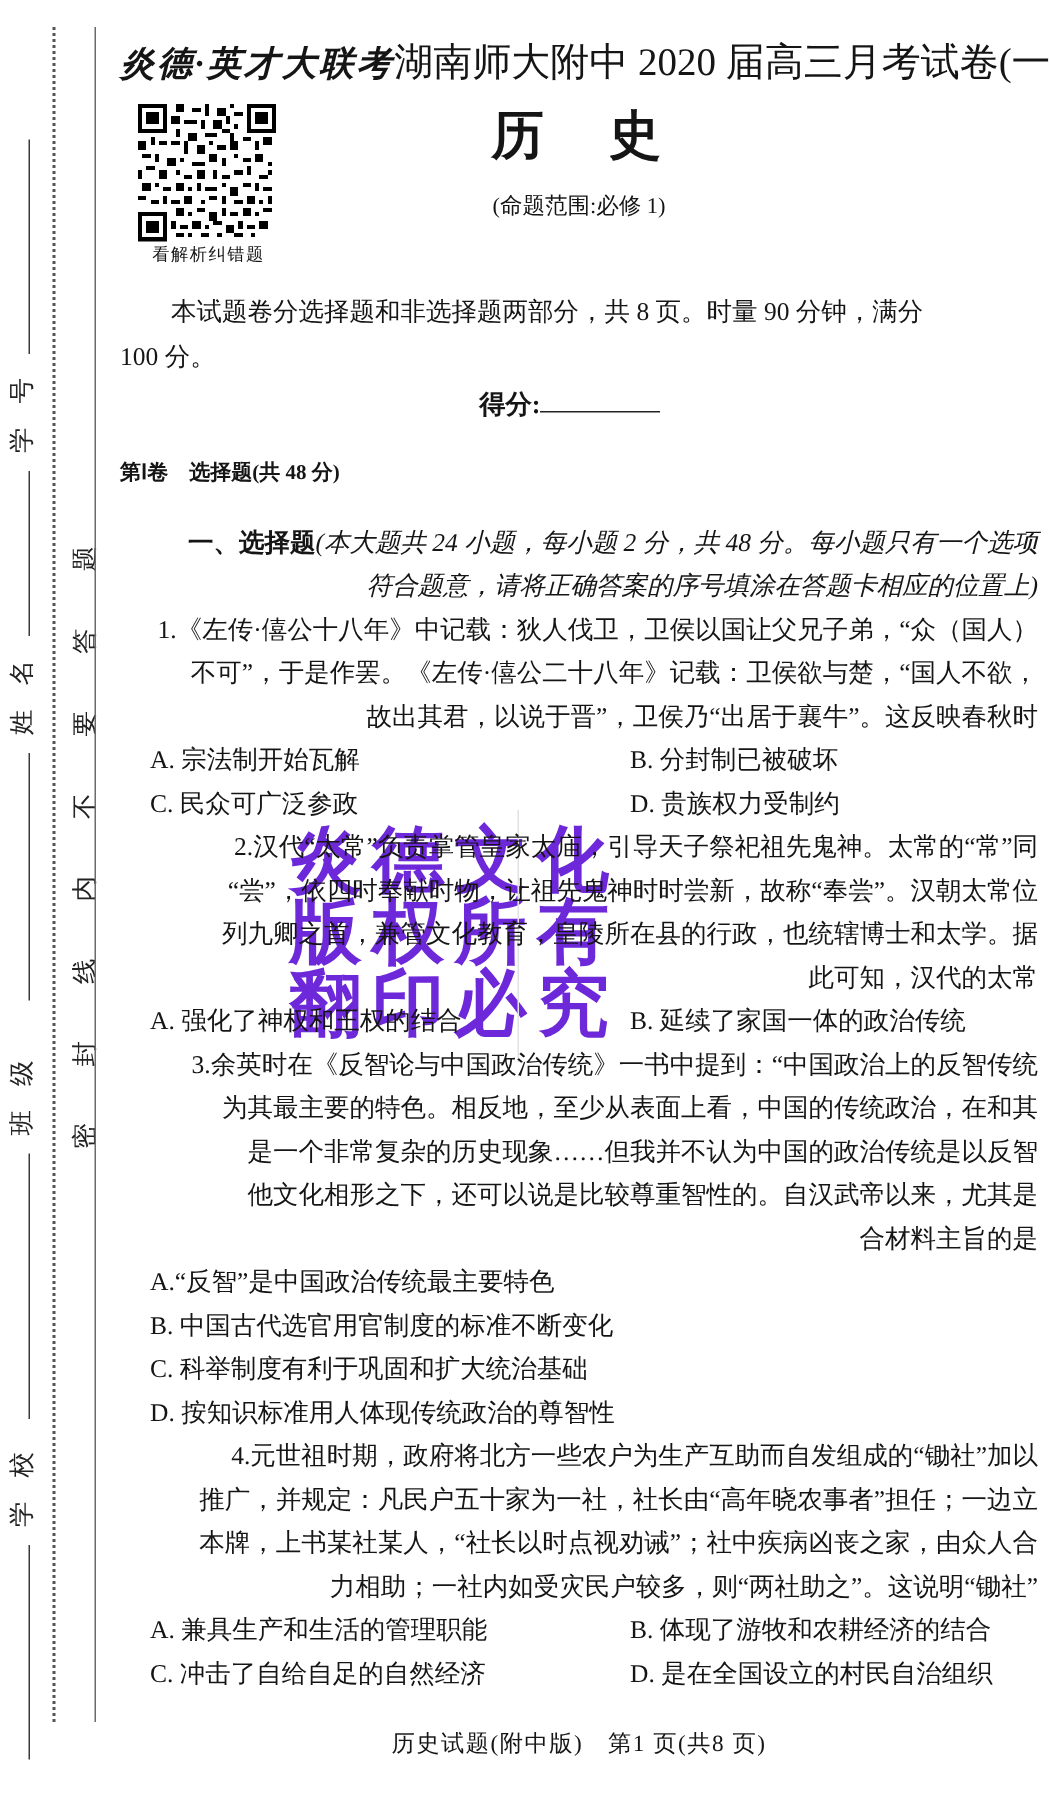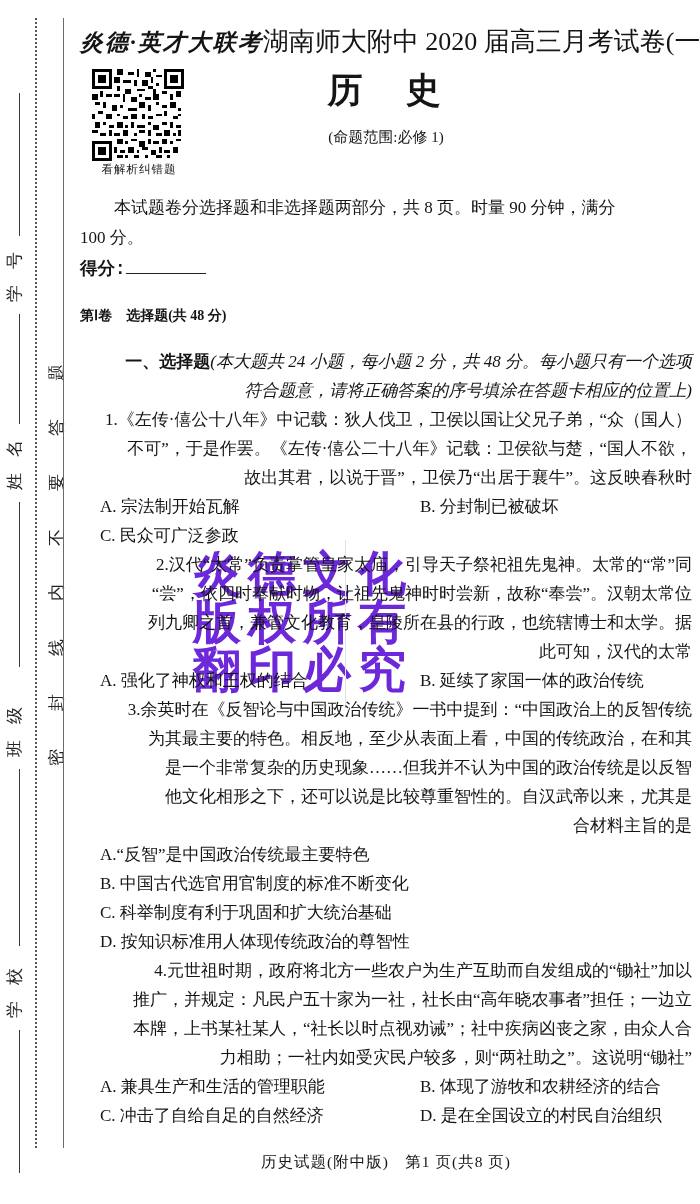--- a/index.html
+++ b/index.html
@@ -47,21 +47,21 @@
   .brand { font-weight:bold; font-style:italic; font-size:23px; letter-spacing:2px; }
   .exam-info { font-size:26px; }
   .header-block { position:relative; margin-top:8px; height:112px; }
   .qr-wrap { position:absolute; left:12px; top:2px; width:94px; text-align:center; }
   .qr-wrap svg { width:92px; height:92px; display:block; }
   .qr-caption { font-size:11.5px; margin-top:1px; letter-spacing:1px; font-family:"Liberation Sans", sans-serif; }
   .doc-title { text-align:center; font-size:35px; font-weight:bold; letter-spacing:4px; margin-top:8px; }
   .doc-scope { text-align:center; font-size:15px; margin-top:14px; }
   .intro { margin-top:14px; font-size:17px; line-height:30px; }
   .intro .l1 { text-indent:2em; }
-  .score-line { text-align:left; padding-right:12px; margin-top:2px; height:28px; line-height:28px;font-family:Liberation Mono, monospace; }
+  .score-line { text-align:center; padding-right:12px; margin-top:2px; height:28px; line-height:28px; }
   .score-line b { font-size:17.5px; }
   .score-blank { display:inline-block; width:80px; height:14px; border-bottom:1px solid #222; }
   .section-title { text-align:left; font-weight:bold; font-size:14px; margin-top:18px; height:30px; line-height:30px; }
   .instructions { margin-top:16px; font-size:17px; line-height:30px; }
   .instructions .lead { font-weight:bold; }
   .kai { font-style:italic; }
   .q { font-size:17px; }
   .qline { line-height:29px; white-space:nowrap;text-align:right; }
   .qline.ind { padding-left:15px; }
   .optrow { display:flex; padding-left:20px; line-height:29px; white-space:nowrap; }
@@ -248,20 +248,21 @@
     <div class="q">
       <div class="qline">1.《左传·僖公十八年》中记载：狄人伐卫，卫侯以国让父兄子弟，“众（国人）</div>
       <div class="qline ind">不可”，于是作罢。《左传·僖公二十八年》记载：卫侯欲与楚，“国人不欲，</div>
       <div class="qline ind">故出其君，以说于晋”，卫侯乃“出居于襄牛”。这反映春秋时</div>
       <div class="optrow">
         <span>A. 宗法制开始瓦解</span>
         <span>B. 分封制已被破坏</span>
       </div>
       <div class="optrow">
         <span>C. 民众可广泛参政</span>
+        <span>D. 贵族权力受制约</span>
       </div>
     </div>
 
     <div class="q">
       <div class="qline">2.汉代“太常”负责掌管皇家太庙，引导天子祭祀祖先鬼神。太常的“常”同</div>
       <div class="qline ind">“尝”，依四时奉献时物，让祖先鬼神时时尝新，故称“奉尝”。汉朝太常位</div>
       <div class="qline ind">列九卿之首，兼管文化教育，皇陵所在县的行政，也统辖博士和太学。据</div>
       <div class="qline ind">此可知，汉代的太常</div>
       <div class="optrow">
         <span>A. 强化了神权和王权的结合</span>

